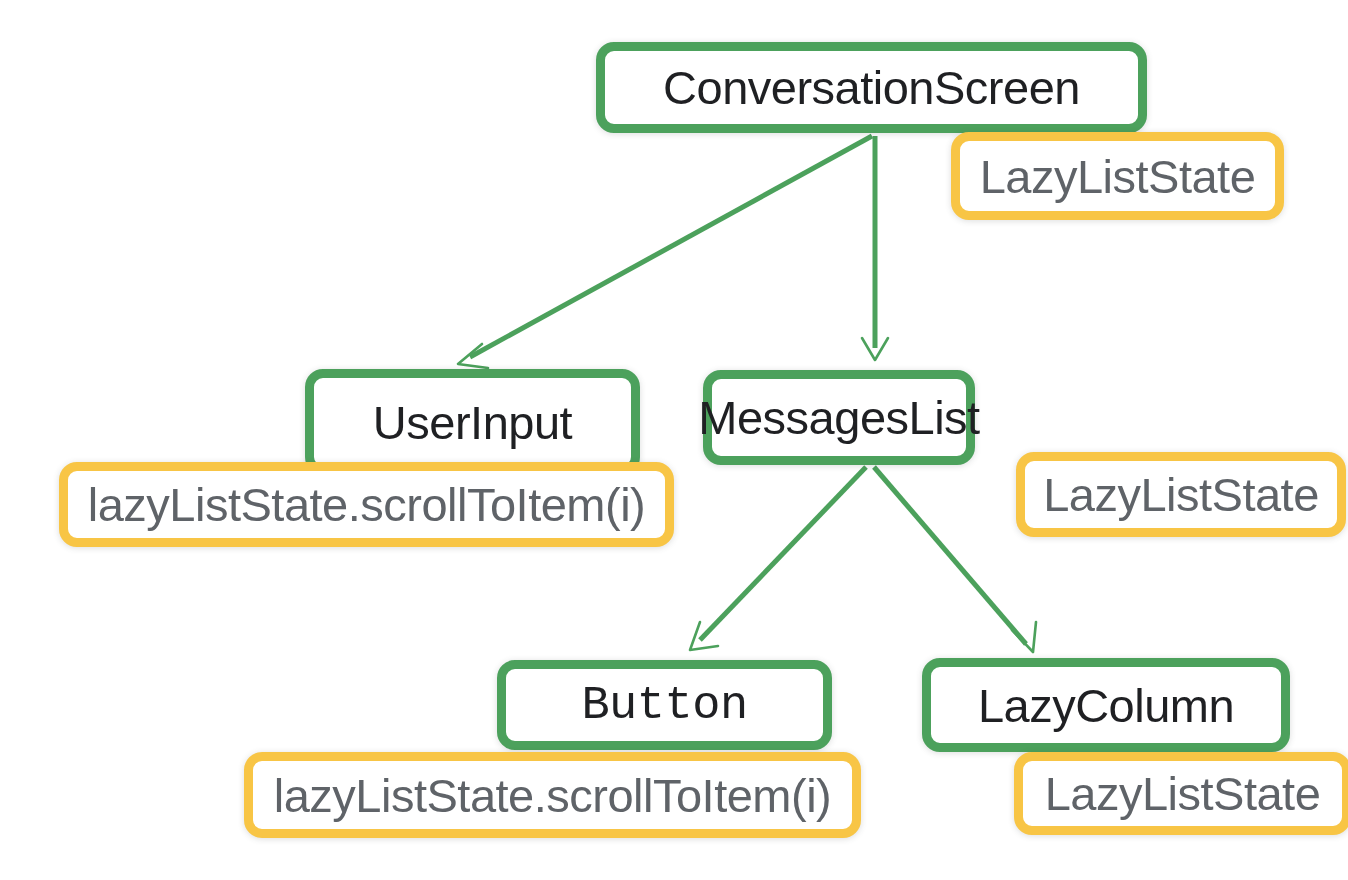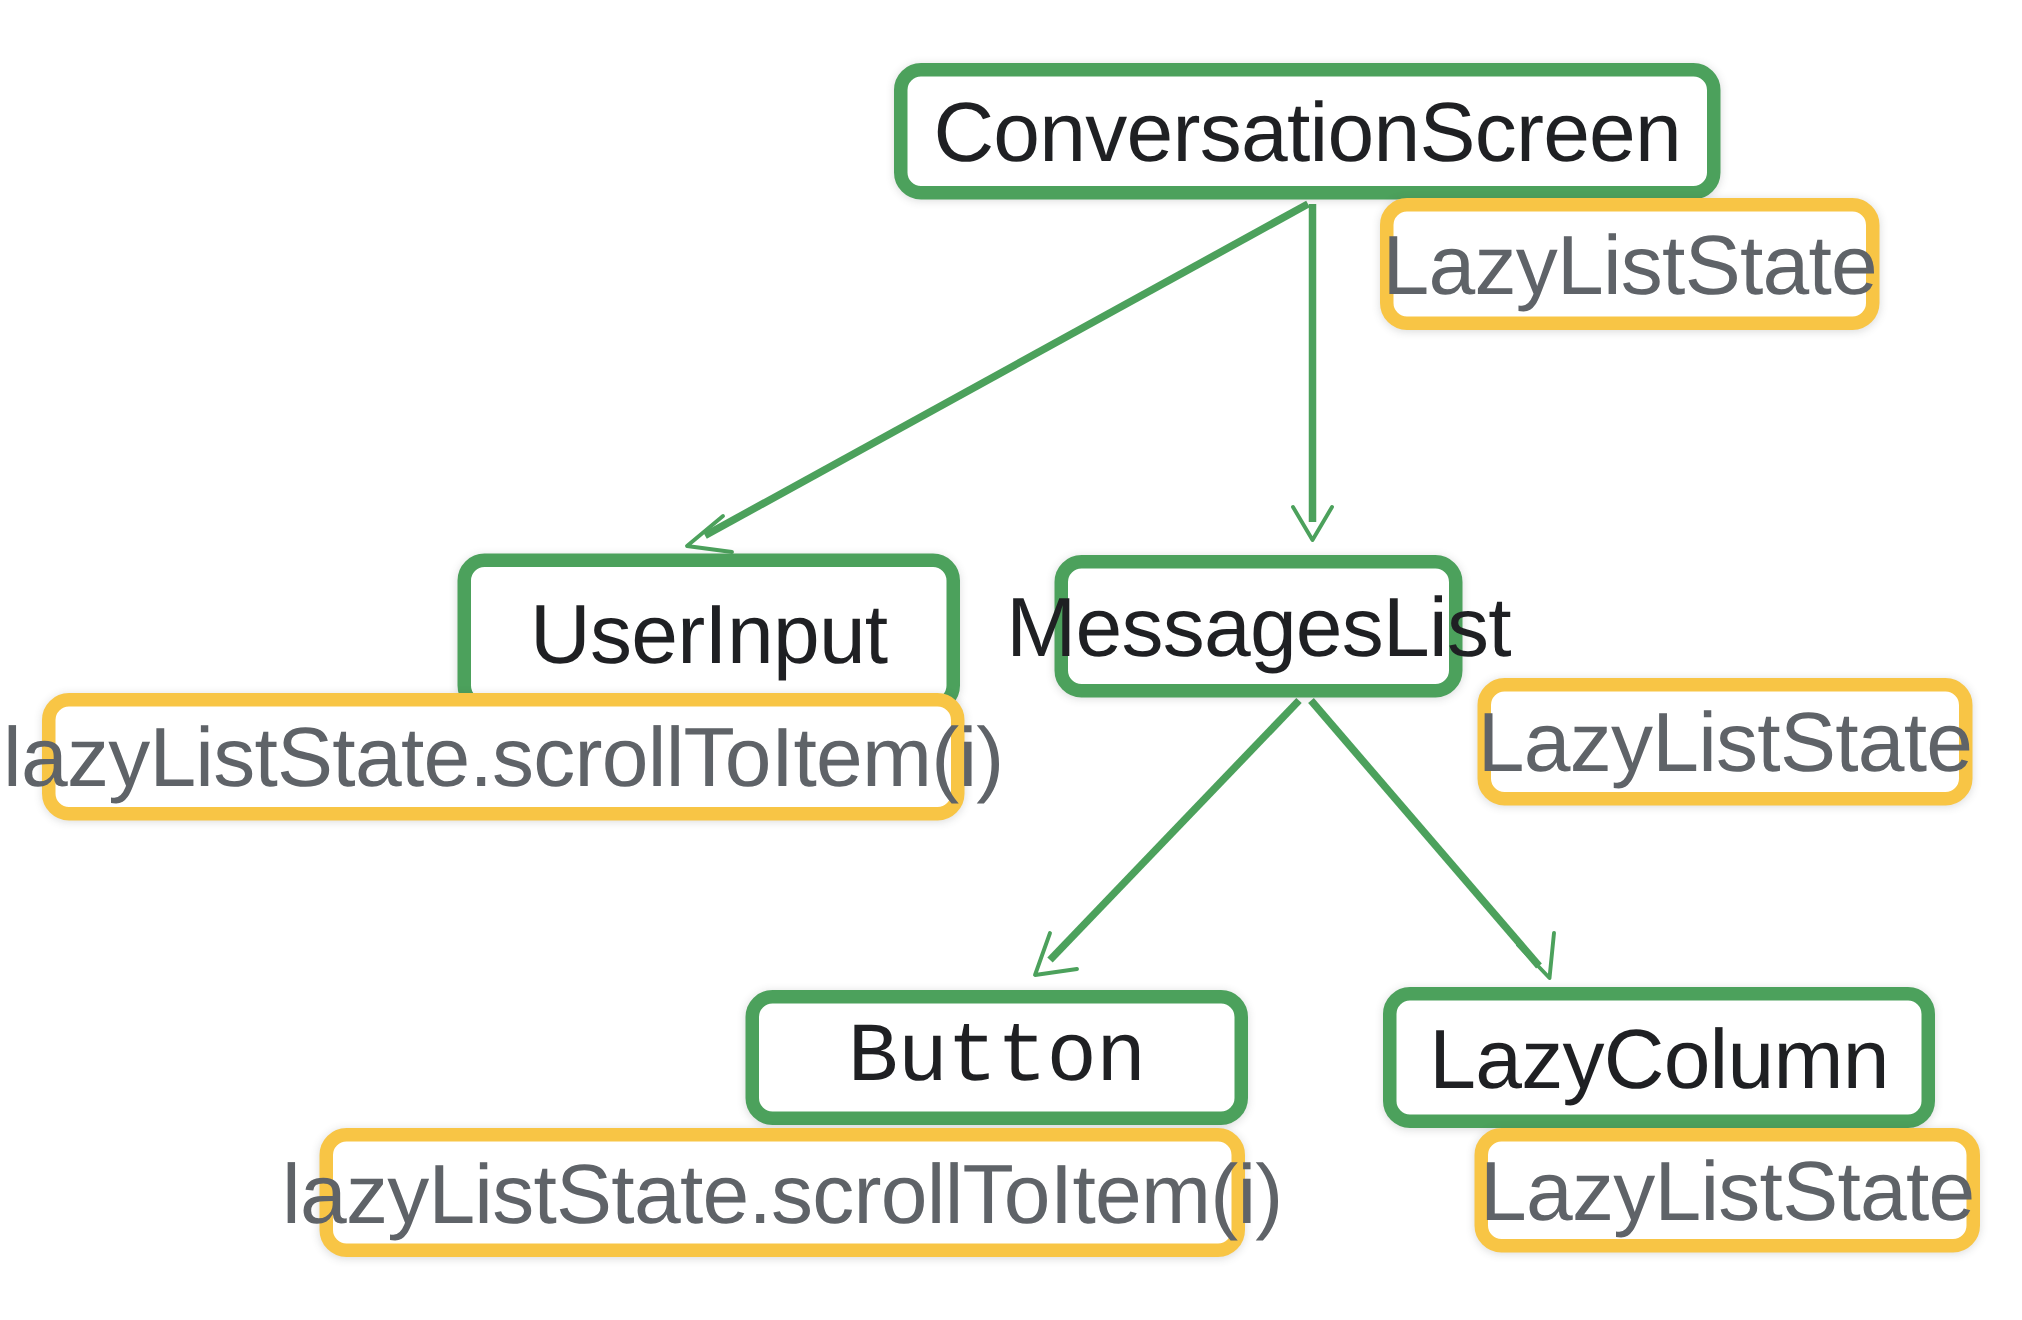--- a/index.html
+++ b/index.html
@@ -41,34 +41,35 @@
     stroke-linejoin: round;
   }
   .node {
     position: absolute;
     box-sizing: border-box;
     background: #ffffff;
     display: flex;
     align-items: center;
     justify-content: center;
     white-space: nowrap;
-    font-size: 56px;
+    font-size: 47px;
     letter-spacing: -0.5px;
     border-radius: 18px;
     box-shadow: 0 1px 6px rgba(60, 64, 67, 0.18);
   }
   .node.composable {
     border: 9px solid var(--composable);
     color: var(--composable-text);
     z-index: 2;
   }
   .node.state {
     border: 9px solid var(--state);
     color: var(--state-text);
     z-index: 3;
+    margin-left: 31px;
   }
 </style>
 </head>
 <body>
 
 <div class="canvas">
 
   <svg class="edges" width="1348" height="880" viewBox="0 0 1348 880">
 
     <line class="edge" x1="872" y1="136" x2="470" y2="357"></line>

